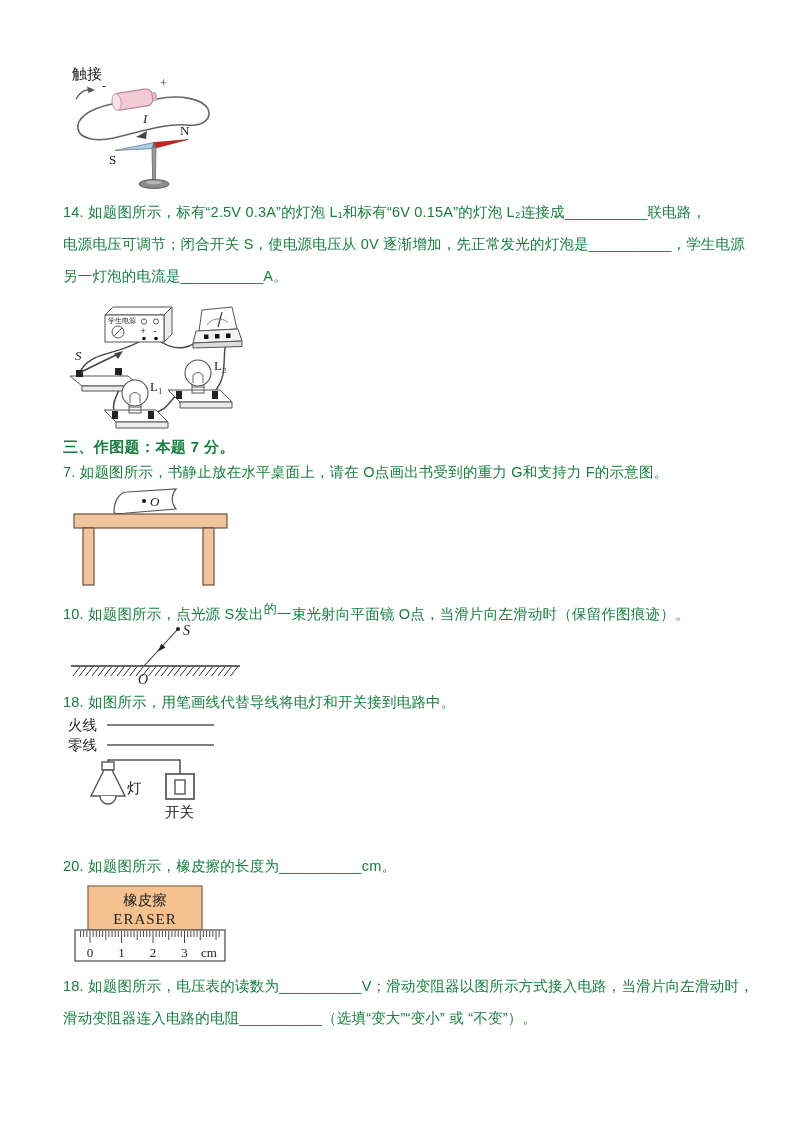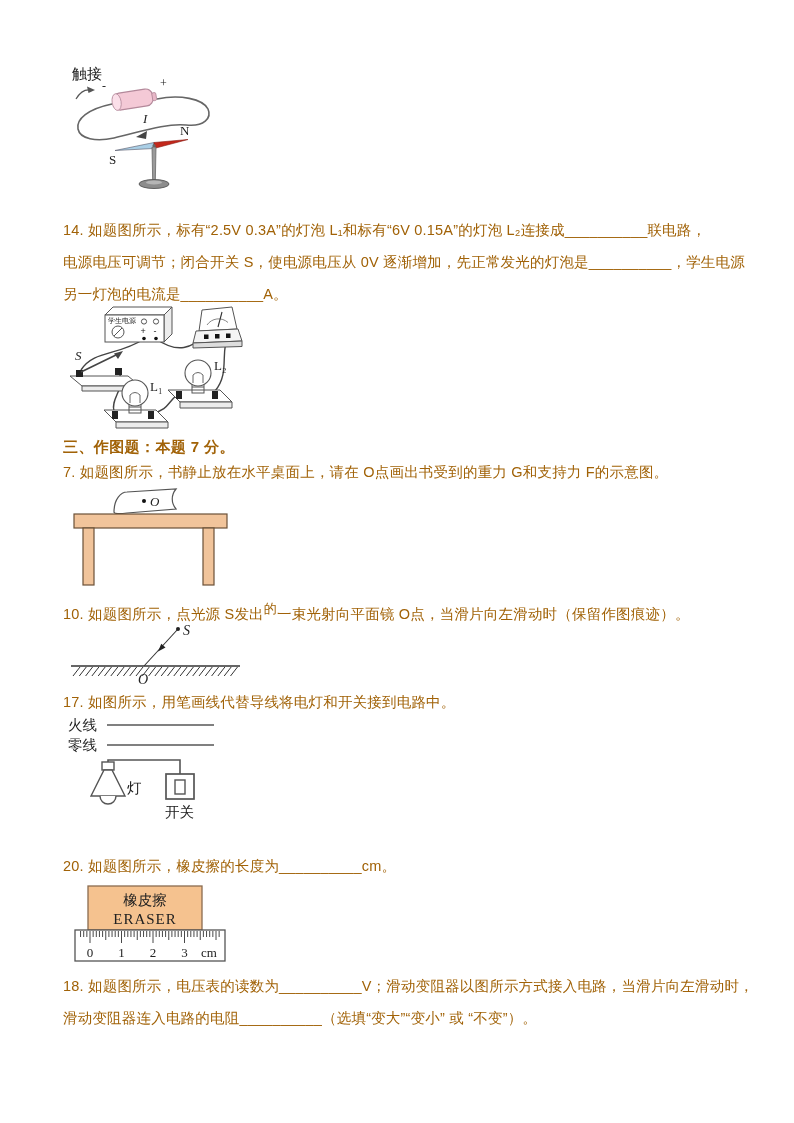--- a/index.html
+++ b/index.html
@@ -1,17 +1,17 @@
 <!DOCTYPE html>
 <html><head>
 <meta charset="utf-8">
 <style>
   html,body { margin:0; padding:0; background:#fff; }
   .page { position:relative; width:794px; height:1122px; background:#fff; overflow:hidden;
-          font-family:"Liberation Sans","DejaVu Sans",sans-serif; color:#a16207; }
+          font-family:"Liberation Sans","DejaVu Sans",sans-serif; color:#15803d; }
   .para { position:absolute; left:63px; font-size:14.5px; line-height:32px;
           white-space:nowrap; letter-spacing:0.2px; }
   .single { line-height:21px; }
   .heading { font-weight:700; font-size:15px; letter-spacing:0.4px; }
   .sup { vertical-align:6px; font-size:13px; }
   .fig { position:absolute; }
   svg text { font-family:"Liberation Sans","DejaVu Sans",sans-serif; fill:#222; }
   svg text.serif { font-family:"Liberation Serif","DejaVu Serif",serif; }
   svg text.it { font-style:italic; }
 </style>
@@ -39,21 +39,21 @@
     <polygon points="45,87.5 84,79.5 84,85.5" stroke="#556" stroke-width="0.6" fill="#aacfe6"></polygon>
     <polygon points="84,79.5 118,76.5 84,85.5" stroke="#8a1d14" stroke-width="0.6" fill="#c3271b"></polygon>
     <circle cx="84" cy="82.5" r="1.5" fill="#666"></circle>
     <text x="39" y="101" font-size="13" class="serif">S</text>
     <text x="110" y="72" font-size="13" class="serif">N</text>
     <polygon points="82,84 86,84 85.3,119 82.7,119" fill="#9a9a9a" stroke="#666" stroke-width="0.8"></polygon>
     <ellipse cx="84" cy="121" rx="15" ry="4.5" fill="#8c8c8c" stroke="#555" stroke-width="0.9"></ellipse>
     <ellipse cx="84" cy="119.4" rx="8" ry="2" fill="#b5b5b5"></ellipse>
   </svg>
 
-  <div class="para" style="top:214px">
+  <div class="para" style="top:196px">
     <span>14. 如题图所示，标有“2.5V 0.3A”的灯泡 L₁和标有“6V 0.15A”的灯泡 L₂连接成__________联电路，</span><br>
     <span>电源电压可调节；闭合开关 S，使电源电压从 0V 逐渐增加，先正常发光的灯泡是__________，学生电源</span><br>
     <span>另一灯泡的电流是__________A。</span>
   </div>
 
   <svg class="fig" style="left:68px;top:298px" width="300" height="135" viewBox="0 0 300 135">
 
     <path d="M76,41 C50,58 26,52 13,72" fill="none" stroke="#444" stroke-width="1.4"></path>
     <path d="M88,41 C110,56 124,50 137,37" fill="none" stroke="#444" stroke-width="1.4"></path>
     <path d="M50,73 C60,88 42,100 46,113" fill="none" stroke="#444" stroke-width="1.4"></path>
@@ -170,21 +170,21 @@
         <line x1="169.50000000000003" y1="47" x2="162.50000000000003" y2="56" stroke="#333" stroke-width="1"></line>
       </g>
     <line x1="3" y1="46" x2="172" y2="46" stroke="#333" stroke-width="1.4"></line>
     <line x1="110" y1="9" x2="76" y2="46" stroke="#333" stroke-width="1.1"></line>
     <polygon points="90,31.5 97.5,27.5 93.3,23.7" fill="#222"></polygon>
     <circle cx="110" cy="9" r="2" fill="#222"></circle>
     <text x="115" y="15" font-size="14" class="serif it">S</text>
     <text x="70" y="64" font-size="14" class="serif it">O</text>
   </svg>
 
-  <div class="para single" style="top:692px">17. 如图所示，用笔画线代替导线将电灯和开关接到电路中。</div>
+  <div class="para single" style="top:692px">18. 如图所示，用笔画线代替导线将电灯和开关接到电路中。</div>
 
   <svg class="fig" style="left:66px;top:712px" width="170" height="112" viewBox="0 0 170 112">
     <text x="2" y="18" font-size="14.5">火线</text>
     <line x1="41" y1="13" x2="148" y2="13" stroke="#808080" stroke-width="2.2"></line>
     <text x="2" y="38" font-size="14.5">零线</text>
     <line x1="41" y1="33" x2="148" y2="33" stroke="#808080" stroke-width="2.2"></line>
     <path d="M42,57 L42,48 L114,48 L114,62" fill="none" stroke="#555" stroke-width="1.6"></path>
     <rect x="36" y="50" width="12" height="8" fill="#fff" stroke="#555" stroke-width="1.4"></rect>
     <polygon points="38,58 46,58 59,84 25,84" fill="#fff" stroke="#555" stroke-width="1.4"></polygon>
     <path d="M34,84 A8,8 0 0 0 50,84" fill="#fff" stroke="#555" stroke-width="1.4"></path>

